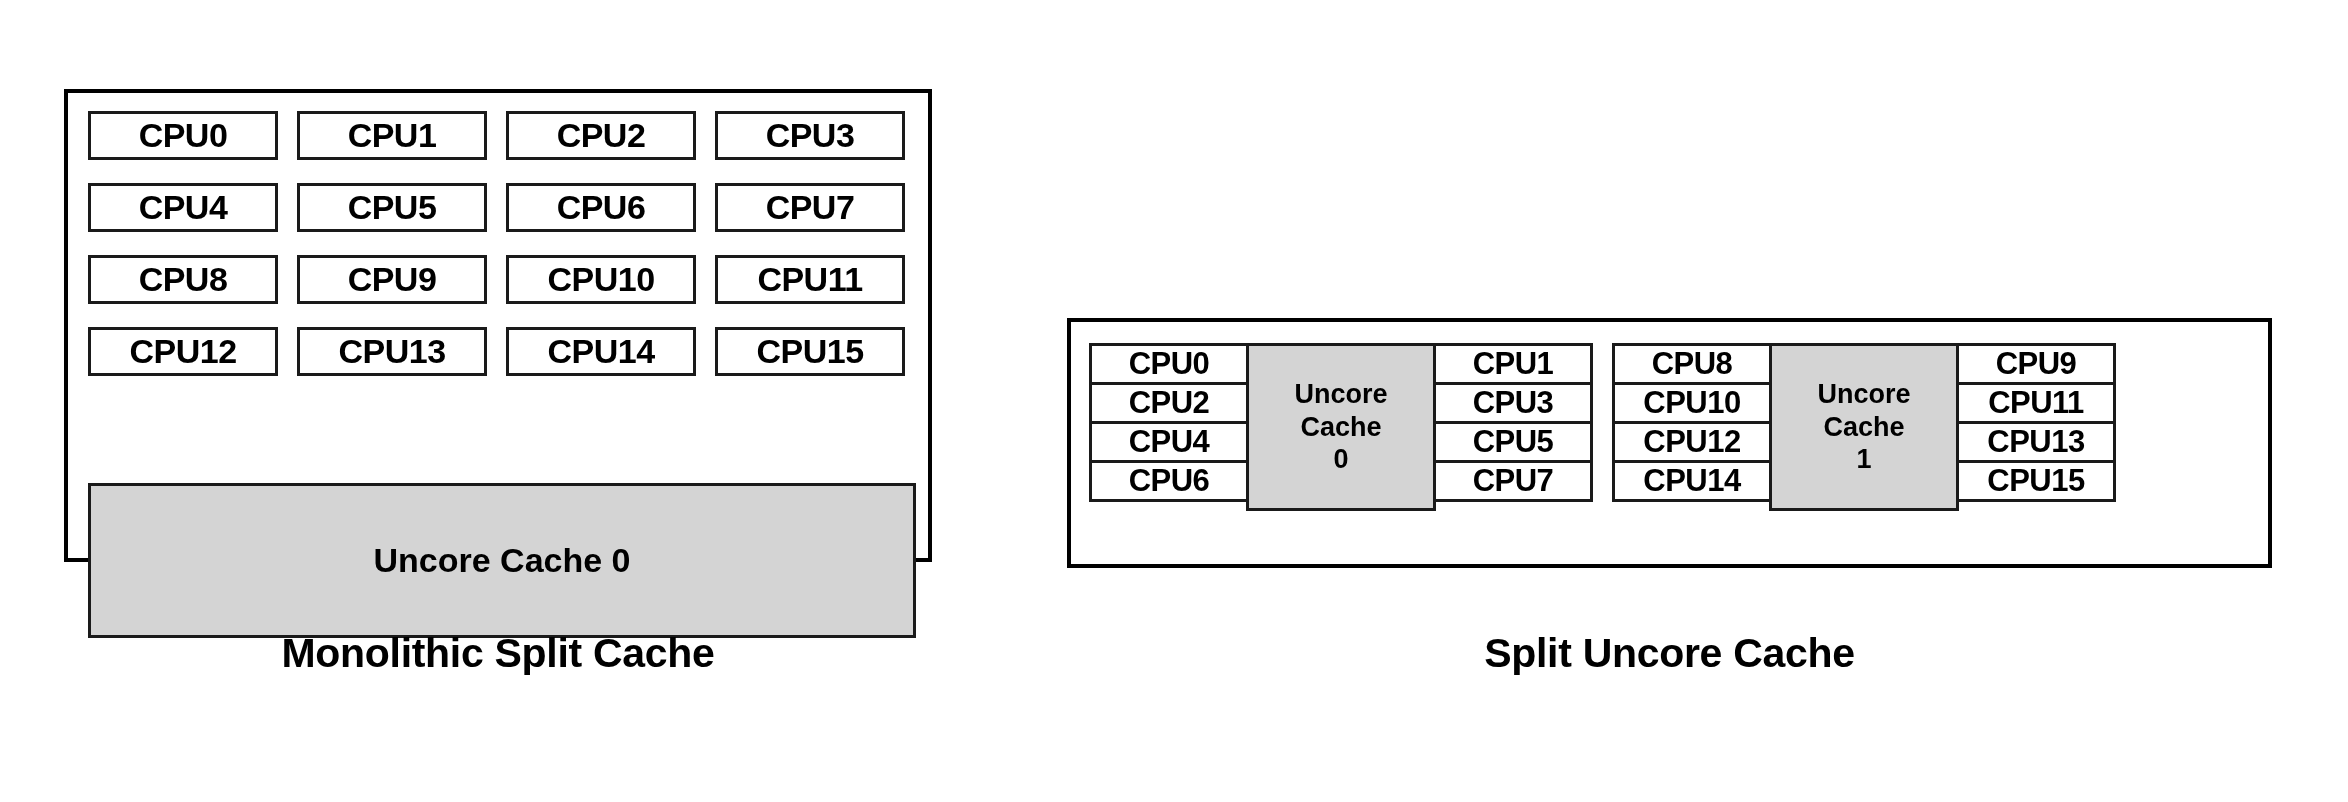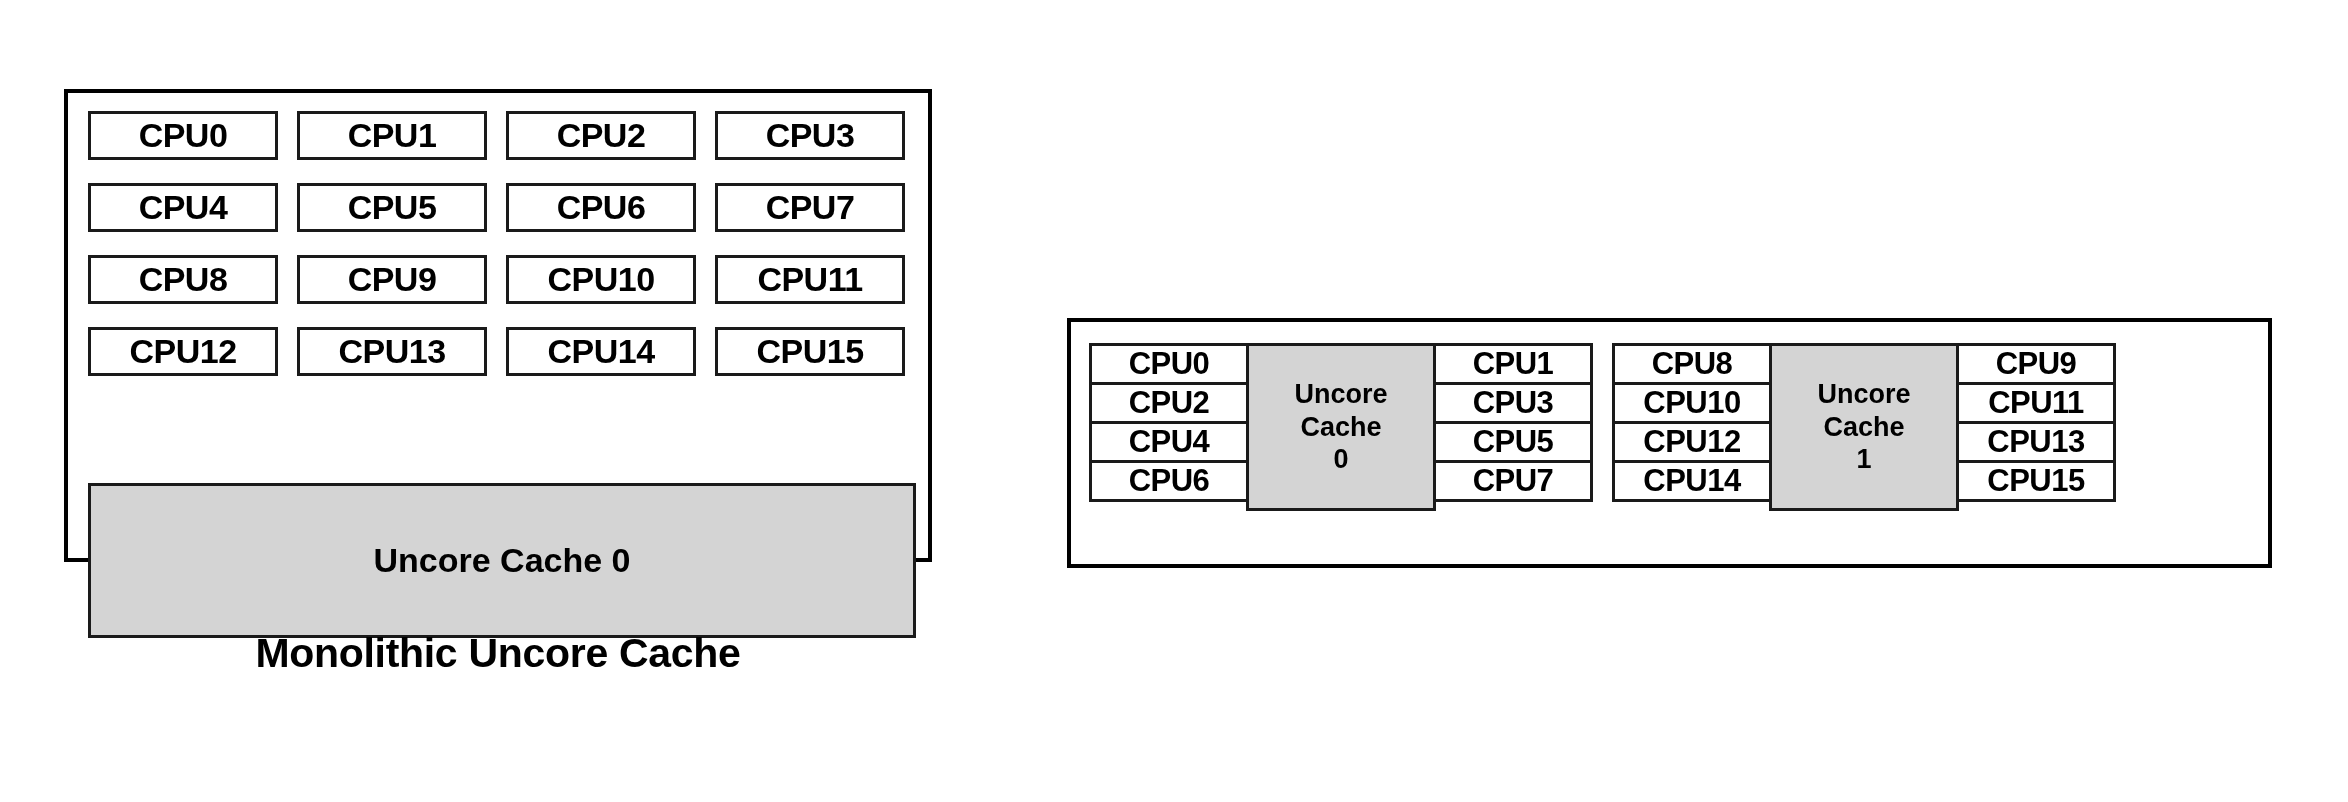--- a/index.html
+++ b/index.html
@@ -186,21 +186,21 @@
         <div class="cpu-box">CPU13</div>
         <div class="cpu-box">CPU14</div>
         <div class="cpu-box">CPU15</div>
       </div>
 
     </div>
 
     <div class="cache-box" id="monolithic-cache">Uncore Cache 0</div>
   </div>
 
-  <div class="caption" id="monolithic-caption">Monolithic Uncore Cache</div>
+  <div class="caption" id="monolithic-caption">Monolithic Split Cache</div>
 
   <div class="outer-frame" id="split-frame">
 
     <div id="split-inner">
 
       <div class="split-group">
         <div class="split-col">
           <div class="cpu-box">CPU0</div>
           <div class="cpu-box">CPU2</div>
           <div class="cpu-box">CPU4</div>
@@ -231,14 +231,15 @@
           <div class="cpu-box">CPU9</div>
           <div class="cpu-box">CPU11</div>
           <div class="cpu-box">CPU13</div>
           <div class="cpu-box">CPU15</div>
         </div>
       </div>
 
     </div>
   </div>
 
+  <div class="caption" id="split-caption">Split Uncore Cache</div>
 
 </div>
 
 </body></html>

